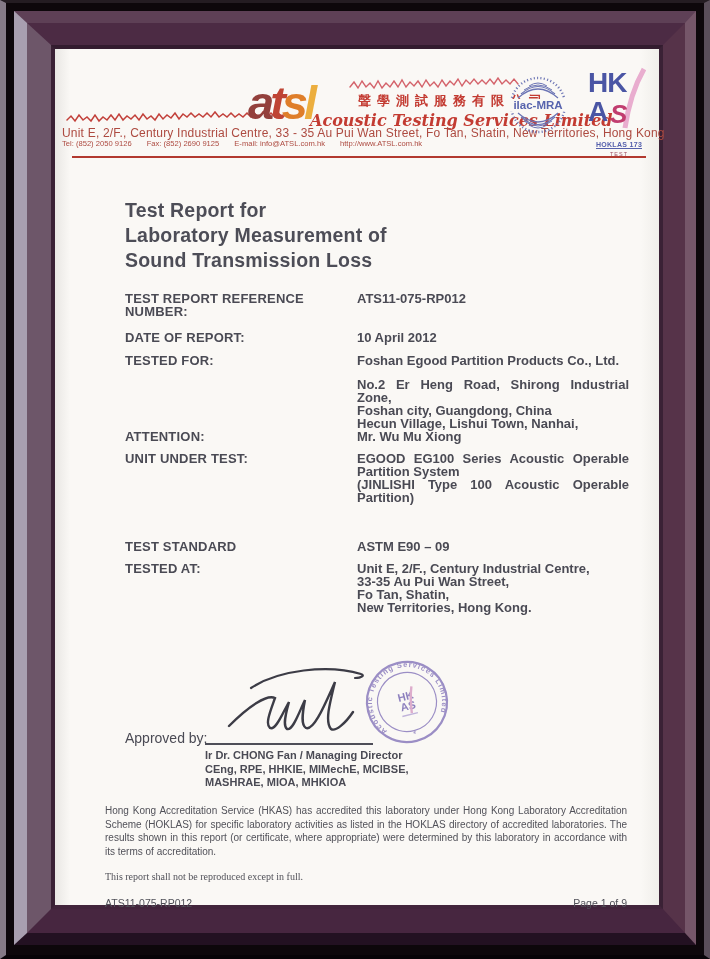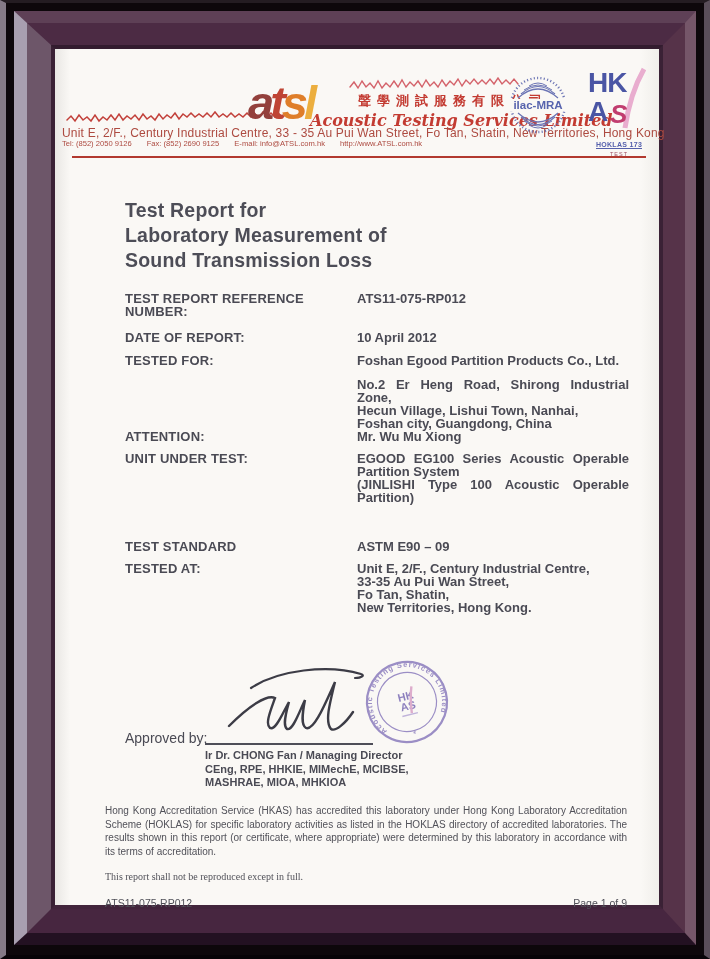--- a/index.html
+++ b/index.html
@@ -156,22 +156,22 @@
       <div class="lbl">DATE OF REPORT:</div>
       <div class="val">10 April 2012</div>
     </div>
 
     <div class="row mb12">
       <div class="lbl">TESTED FOR:</div>
       <div class="val">
         <div>Foshan Egood Partition Products Co., Ltd.</div>
         <div class="gap11"></div>
         <div class="jl">No.2 Er Heng Road, Shirong Industrial Zone,</div>
+        <div>Foshan city, Guangdong, China</div>
         <div>Hecun Village, Lishui Town, Nanhai,</div>
-        <div>Foshan city, Guangdong, China</div>
       </div>
     </div>
 
     <div class="row mb9">
       <div class="lbl">ATTENTION:</div>
       <div class="val">Mr. Wu Mu Xiong</div>
     </div>
 
     <div class="row mb36">
       <div class="lbl">UNIT UNDER TEST:</div>

